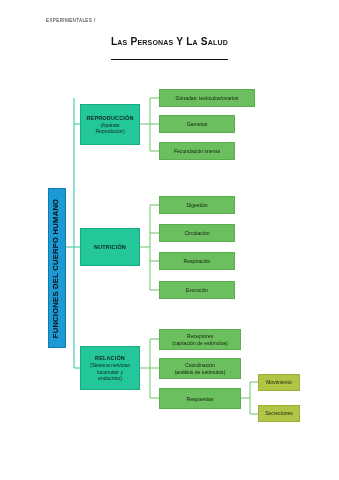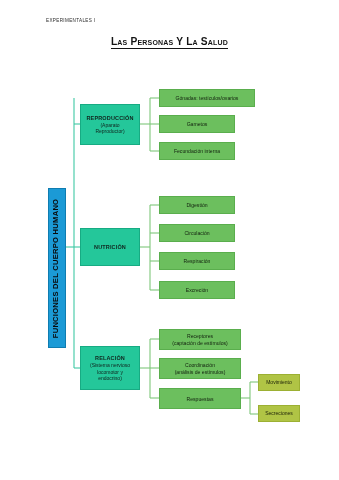--- a/index.html
+++ b/index.html
@@ -44,21 +44,21 @@
     width: 339px;
     text-align: center;
     font-size: 10.2px;
     font-weight: bold;
     font-variant: small-caps;
     letter-spacing: 0.2px;
     color: #141414;
   }
   .doc-title span {
     border-bottom: 1.1px solid #141414;
-    padding-bottom: 1px;
+    padding-bottom: 12px;
     text-align: center;
   }
 
   
   #wires {
     position: absolute;
     left: 0; top: 0;
     width: 339px;
     height: 480px;
     pointer-events: none;

